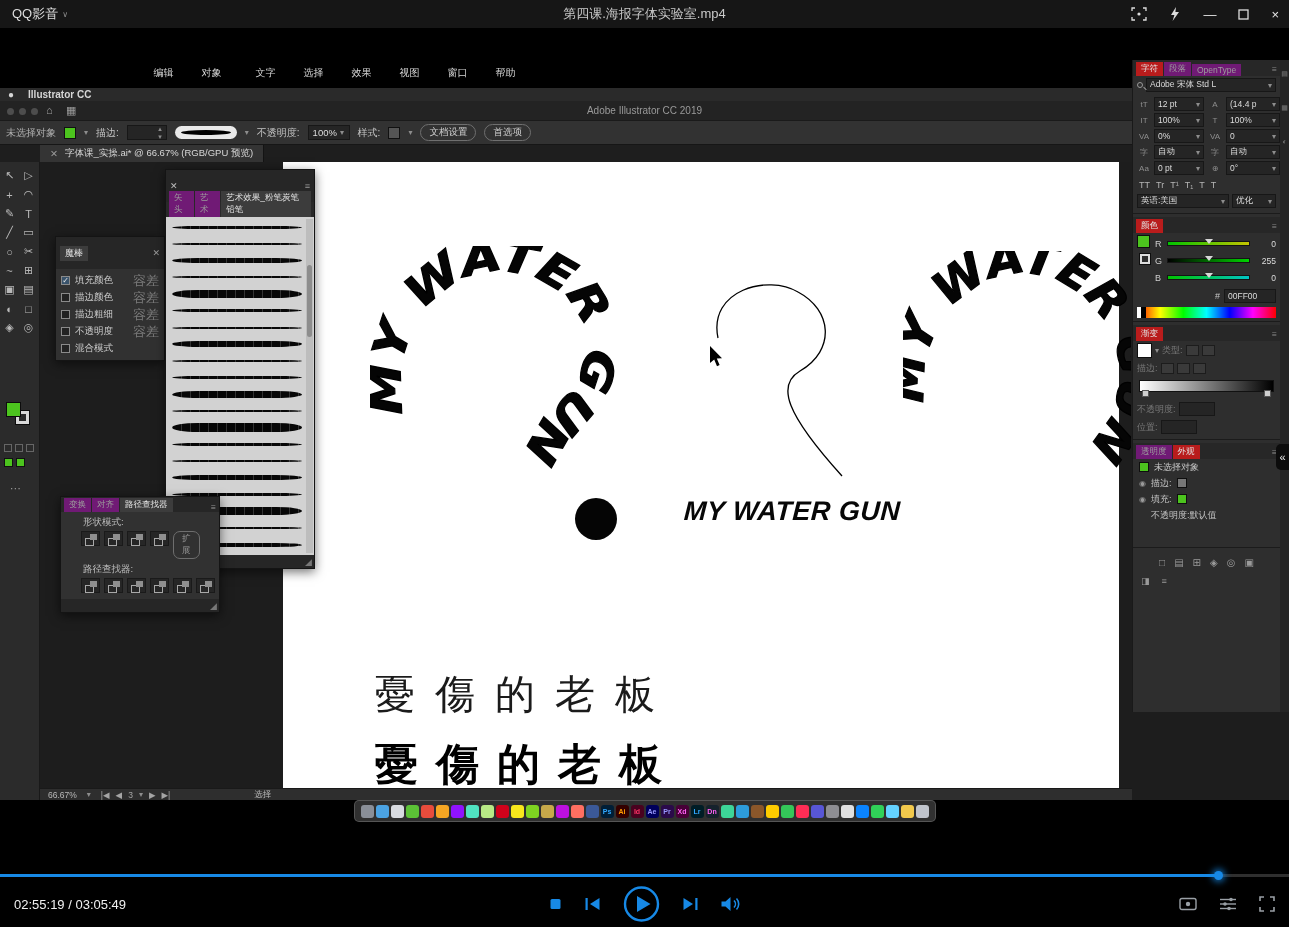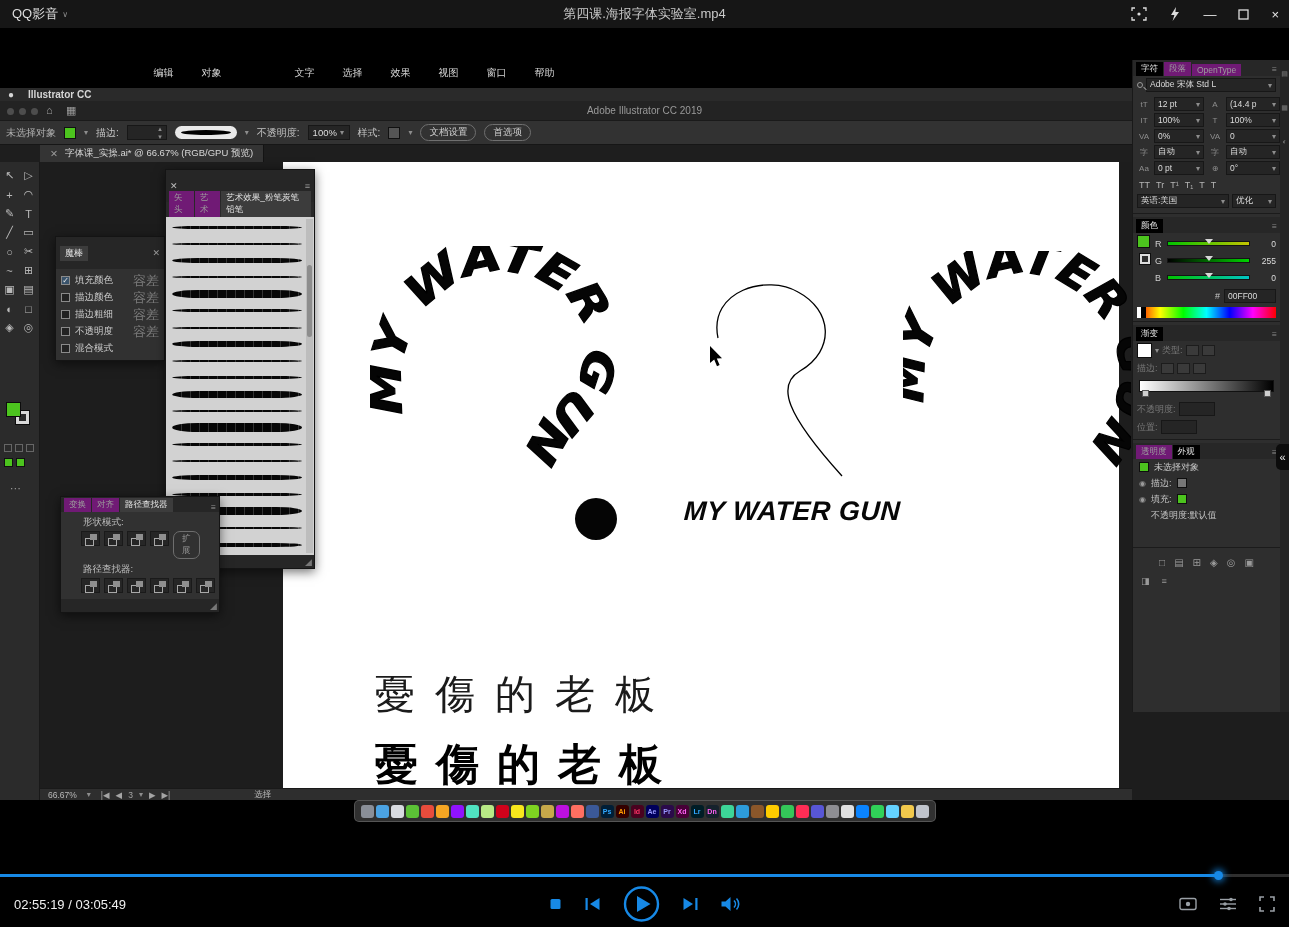--- a/index.html
+++ b/index.html
@@ -74,21 +74,21 @@
 .pflab{color:#bdbdbd;padding:4px 22px 2px}
 .pfrow{display:flex;align-items:flex-start;gap:4px;padding:0 20px}
 .pfb{width:19px;height:15px;background:#262626;border:1px solid #1a1a1a;position:relative}
 .pfb::before{content:"";position:absolute;left:3px;top:6px;width:7px;height:6px;border:1px solid #a8a8a8}
 .pfb::after{content:"";position:absolute;left:8px;top:2px;width:7px;height:6px;background:#8f8f8f}
 .pf-expand{margin-left:auto;border:1px solid #6e6e6e;border-radius:7px;padding:1px 8px;font-size:8.5px;color:#999}
 
 #rightpanel{position:absolute;left:1132px;top:60px;width:148px;height:652px;background:#2e2e2e;border-left:1px solid #191919;font-size:9px;color:#c6c6c6}
 #rightstrip{position:absolute;left:1280px;top:60px;width:9px;height:652px;background:#242424;display:flex;flex-direction:column;align-items:center;gap:26px;padding-top:10px;color:#777;font-size:7px}
 .rp-tabs{height:16px;display:flex;align-items:flex-end;gap:1px;background:#272727;padding:0 3px;font-size:8.5px;color:#9d9d9d}
-.rp-tabs .ptab.on{background:#000000}
+.rp-tabs .ptab.on{background:#b91c1c}
 .rp-tabs .menu-ic{margin-left:auto;color:#8b8b8b;padding-bottom:2px}
 .rp-row{display:flex;align-items:center;gap:3px;padding:2px 4px}
 .search-ic{width:6px;height:6px;border:1px solid #999;border-radius:50%;position:relative;flex:0 0 auto}
 .search-ic::after{content:"";position:absolute;left:5px;top:5px;width:4px;height:1px;background:#999;transform:rotate(45deg)}
 #char-rows{display:grid;grid-template-columns:14px 50px 16px 54px;gap:2px 3px;padding:3px 4px;align-items:center}
 .cic{color:#8e8e8e;font-size:8px;text-align:center}
 .cfld{background:#252525;border:1px solid #171717;height:14px;display:flex;align-items:center;padding:0 3px;font-size:8.5px;color:#ddd;justify-content:space-between}
 #char-btns{display:flex;gap:6px;padding:2px 6px;color:#b5b5b5;font-size:9px}
 .divider{height:1px;background:#1b1b1b;margin:3px 0}
 
@@ -170,22 +170,22 @@
 </div>
 
 <div id="ai">
 
   <div id="menubar">
     <span>●</span>
     <span class="appname">Illustrator CC</span>
     <span id="menu-items">
         <div class="mi" style="display: inline-block; margin-right: 14px; margin-top: 44px;">文件</div>
         <div class="mi" style="display: inline-block; margin-right: 14px;">编辑</div>
-        <div class="mi" style="display: inline-block; margin-right: 14px;">对象</div>
-        <div class="mi" style="display: inline-block; margin-right: 14px; margin-left: 45px;">文字</div>
+        <div class="mi" style="display: inline-block; margin-right: 20px;">对象</div>
+        <div class="mi" style="display: inline-block; margin-right: 14px;">文字</div>
         <div class="mi" style="display: inline-block; margin-right: 14px;">选择</div>
         <div class="mi" style="display: inline-block; margin-right: 14px;">效果</div>
         <div class="mi" style="display: inline-block; margin-right: 14px;">视图</div>
         <div class="mi" style="display: inline-block; margin-right: 14px;">窗口</div>
         <div class="mi" style="display: inline-block; margin-right: 14px;">帮助</div>
       </span>
   </div>
 
   <div id="wintitle">
     <span class="dots">

